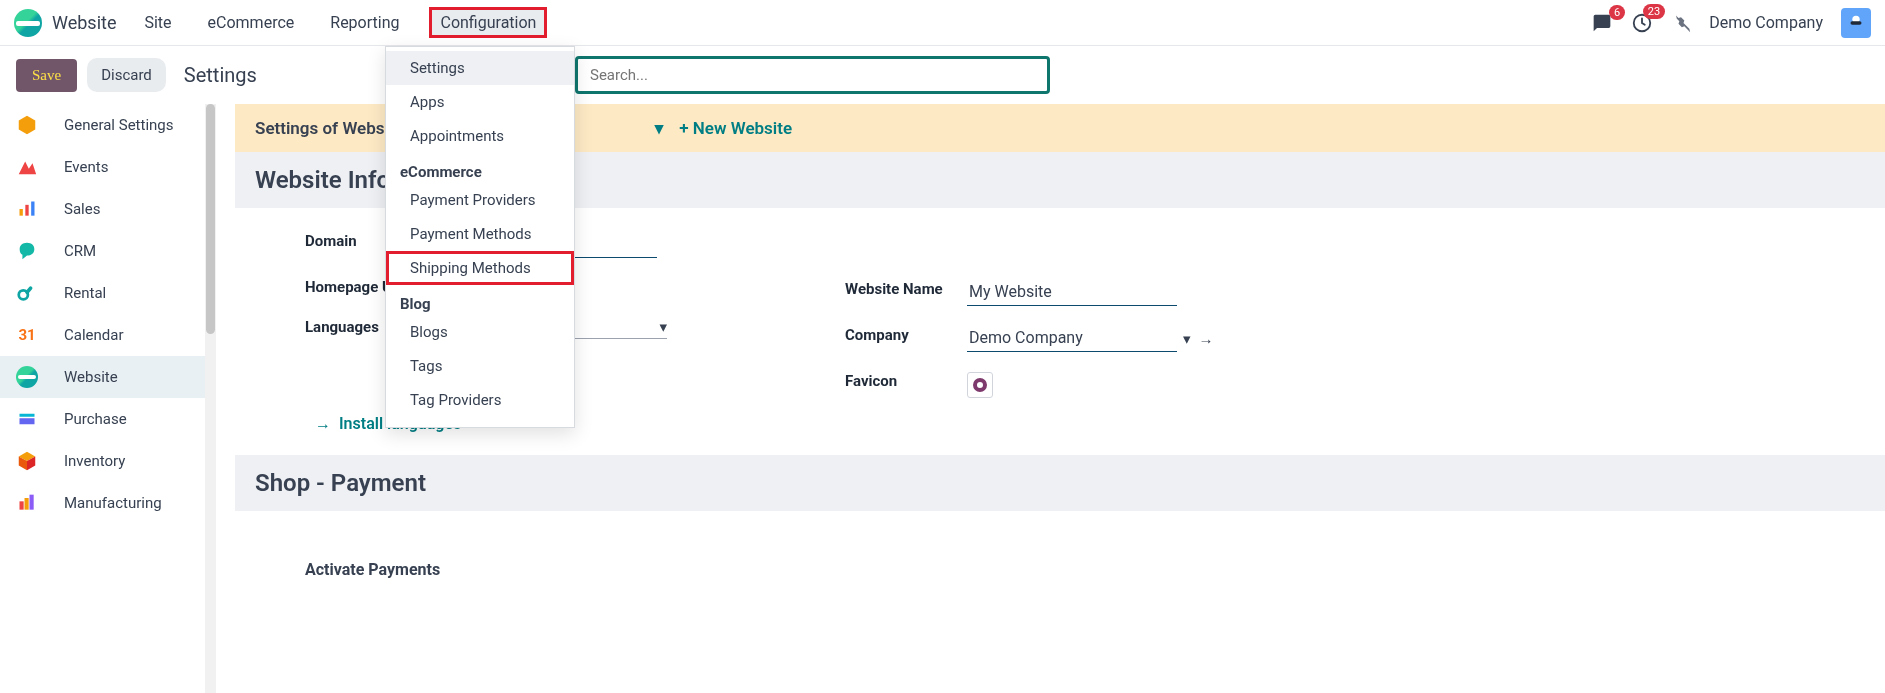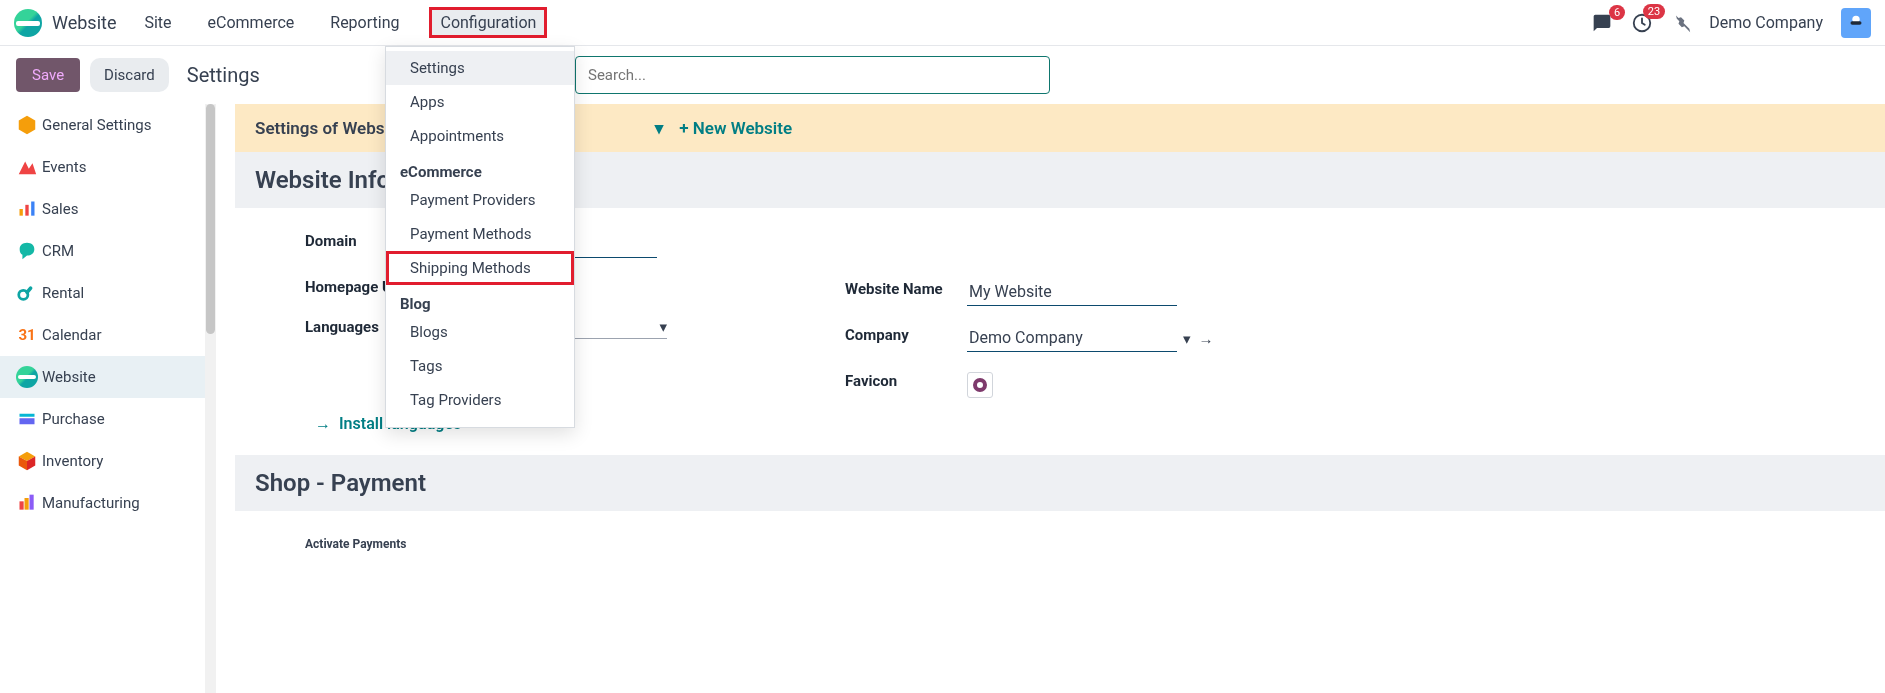--- a/index.html
+++ b/index.html
@@ -13,32 +13,32 @@
   .nav-link { font-size: 16px; color: #374151; margin-right: 24px; padding: 4px 6px; cursor: pointer; }
   .nav-link.highlighted { border: 3px solid #e11d2e; background:#e9ecef; padding: 3px 8px; }
   .topnav-right { margin-left: auto; display: flex; align-items: center; gap: 18px; }
   .icon-btn { position: relative; cursor: pointer; color:#4b5563; }
   .badge { position: absolute; top: -8px; right: -12px; background: #dc3545; color: #fff; border-radius: 10px; font-size: 11px; padding: 1px 5px; line-height: 1.2; }
   .company-name { font-size: 16px; color:#374151; }
   .avatar { width:30px; height:30px; border-radius:4px; background:#60a5fa; display:flex; align-items:center; justify-content:center; }
 
   
   .actionbar { height: 58px; display:flex; align-items:center; padding: 0 16px; gap:10px; position:relative; }
-  .btn-save { background:#71566a; color:#f0abfc; border:none; border-radius:4px; padding:8px 16px; font-size:15px; cursor:pointer; }
+  .btn-save { background:#71566a; color:#fde047; border:none; border-radius:4px; padding:8px 16px; font-size:15px; cursor:pointer;font-family:Liberation Serif, serif; }
   .btn-discard { background:#e9ecef; color:#374151; border:none; border-radius:10px; padding:8px 14px; font-size:15px; cursor:pointer; }
   .page-title { font-size:20px; margin-left:8px; color:#374151; }
   .search-wrap { position:absolute; left:575px; top:10px; }
-  .search-input { width:475px; height:38px; border:1px solid #0f766e; border-radius:4px; padding:0 12px; font-size:15px; outline:none; }
+  .search-input { width:475px; height:38px; border:3px solid #0f766e; border-radius:4px; padding:0 12px; font-size:15px; outline:none; }
 
   
   .main { display:flex; height: calc(100% - 46px - 58px); position:relative; }
   .sidebar { width:205px; background:#fff; border-right:0; overflow-y:auto; }
   .side-scroll { position:absolute; left:205px; top:0; width:11px; bottom:0; background:#f1f1f1; }
   .side-scroll-thumb{ position:absolute; left:1px; right:1px; top:0; height:230px; background:#c6c6c6; border-radius:5px;}
-  .side-item { display:flex; align-items:center; gap:4px; padding:10px 16px; font-size:15px; color:#374151; cursor:pointer; }
+  .side-item { display:flex; align-items:center; gap:26px; padding:10px 16px; font-size:15px; color:#374151; cursor:pointer; }
   .side-item.active { background:#e8f0f4; }
   .side-icon { width:22px; height:22px; display:flex; align-items:center; justify-content:center; font-size:18px; }
 
   .content { flex:1; margin-left:30px; overflow:hidden; position:relative; }
 
   .banner { background:#fde9c4; display:flex; align-items:center; padding:14px 20px; font-weight:600; color:#374151; font-size:17px; }
   .banner-dd { color:#017e84; font-weight:600; margin-left:260px; display:flex; align-items:center; gap:4px; cursor:pointer;}
   .banner-new { color:#017e84; font-weight:600; margin-left:16px; cursor:pointer; }
 
   .section-head { background:#eef0f3; padding:14px 20px; font-weight:600; font-size:24px; color:#374151; }
@@ -268,16 +268,16 @@
     </div>
 
     <div class="install-link">
       <span>→</span>
       <span>Install languages</span>
     </div>
 
     <div class="section-head">Shop - Payment</div>
 
     <div style="padding:26px 70px 0 70px;">
-      <div style="font-weight:700; font-size:12px;">Activate Payments</div>
+      <div style="font-weight:700; font-size:16px;margin-top:23px;">Activate Payments</div>
     </div>
   </div>
 </div>
 
 </body></html>

